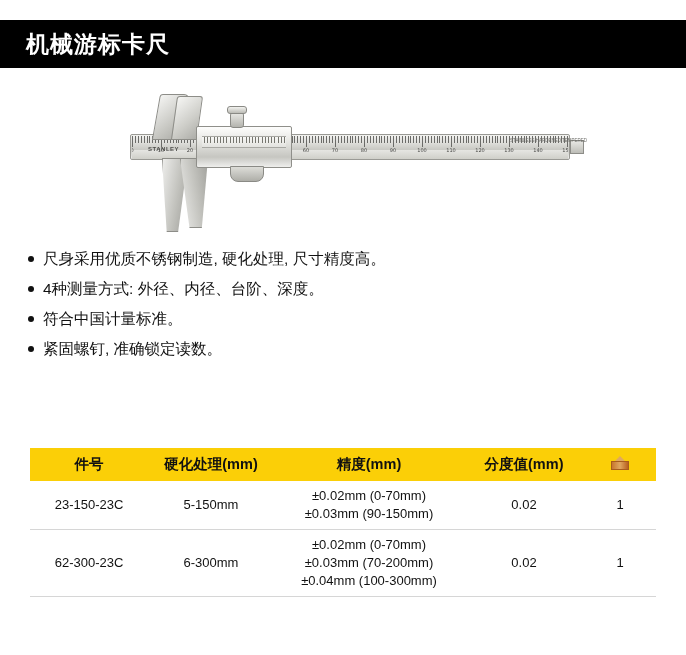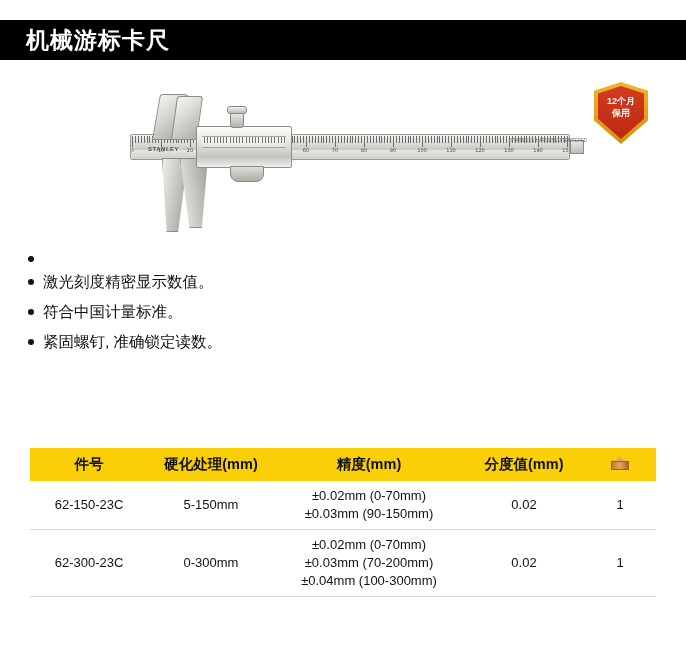--- a/index.html
+++ b/index.html
@@ -13,21 +13,21 @@
     position: relative;
     width: 686px; height: 655px;
     background: #ffffff;
     overflow: hidden;
   }
   
   .title-bar {
     position: absolute;
     left: 0; top: 20px;
     width: 686px;
-    height: 40px;
+    height: 48px;
     background: #000000;
     display: flex;
     align-items: center;
   }
   .title-text {
     color: #ffffff;
     font-size: 23px;
     font-weight: bold;
     letter-spacing: 1px;
     padding-left: 26px;
@@ -505,37 +505,30 @@
           <span class="vernier-tick" style="left: 82px;"></span>
         </div>
       <div class="thumb-roller"></div>
       <div class="screw"></div>
       <div class="screw-cap"></div>
       <div class="depth-rod"></div>
       <div class="brand">STANLEY</div>
       <div class="stamp-text">STAINLESS HARDENED TEMPERED</div>
     </div>
 
-    <div class="badge">
-      <div class="badge-shield"></div>
-      <div class="badge-inner"></div>
-      <div class="badge-txt">
-        <span>12个月</span>
-        <small>保用</small>
-      </div>
-    </div>
   </div>
 
   <div class="features" id="features">
       <div class="feature">
         <span class="dot"></span>
+        <span class="feature-text">尺身采用优质不锈钢制造, 硬化处理, 尺寸精度高。</span>
       </div>
       <div class="feature">
         <span class="dot"></span>
-        <span class="feature-text">激光刻度精密显示数值。</span>
+        <span class="feature-text">4种测量方式: 外径、内径、台阶、深度。</span>
       </div>
       <div class="feature">
         <span class="dot"></span>
         <span class="feature-text">符合中国计量标准。</span>
       </div>
       <div class="feature">
         <span class="dot"></span>
         <span class="feature-text">紧固螺钉, 准确锁定读数。</span>
       </div>
     </div>
@@ -549,32 +542,32 @@
         <th class="col-grad">分度值(mm)</th>
         <th class="col-qty">
           <span class="box-icon">
             <span class="top"></span><span class="body"></span>
           </span>
         </th>
       </tr>
     </thead>
     <tbody id="table-body">
         <tr>
-          <td class="col-part">62-150-23C</td>
+          <td class="col-part">23-150-23C</td>
           <td class="col-range">5-150mm</td>
           <td class="col-acc">
             <span class="acc-line">±0.02mm (0-70mm)</span>
             <span class="acc-line">±0.03mm (90-150mm)</span>
           </td>
           <td class="col-grad">0.02</td>
           <td class="col-qty">1</td>
         </tr>
         <tr>
           <td class="col-part">62-300-23C</td>
-          <td class="col-range">0-300mm</td>
+          <td class="col-range">6-300mm</td>
           <td class="col-acc">
             <span class="acc-line">±0.02mm (0-70mm)</span>
             <span class="acc-line">±0.03mm (70-200mm)</span>
             <span class="acc-line">±0.04mm (100-300mm)</span>
           </td>
           <td class="col-grad">0.02</td>
           <td class="col-qty">1</td>
         </tr>
       </tbody>
   </table>

